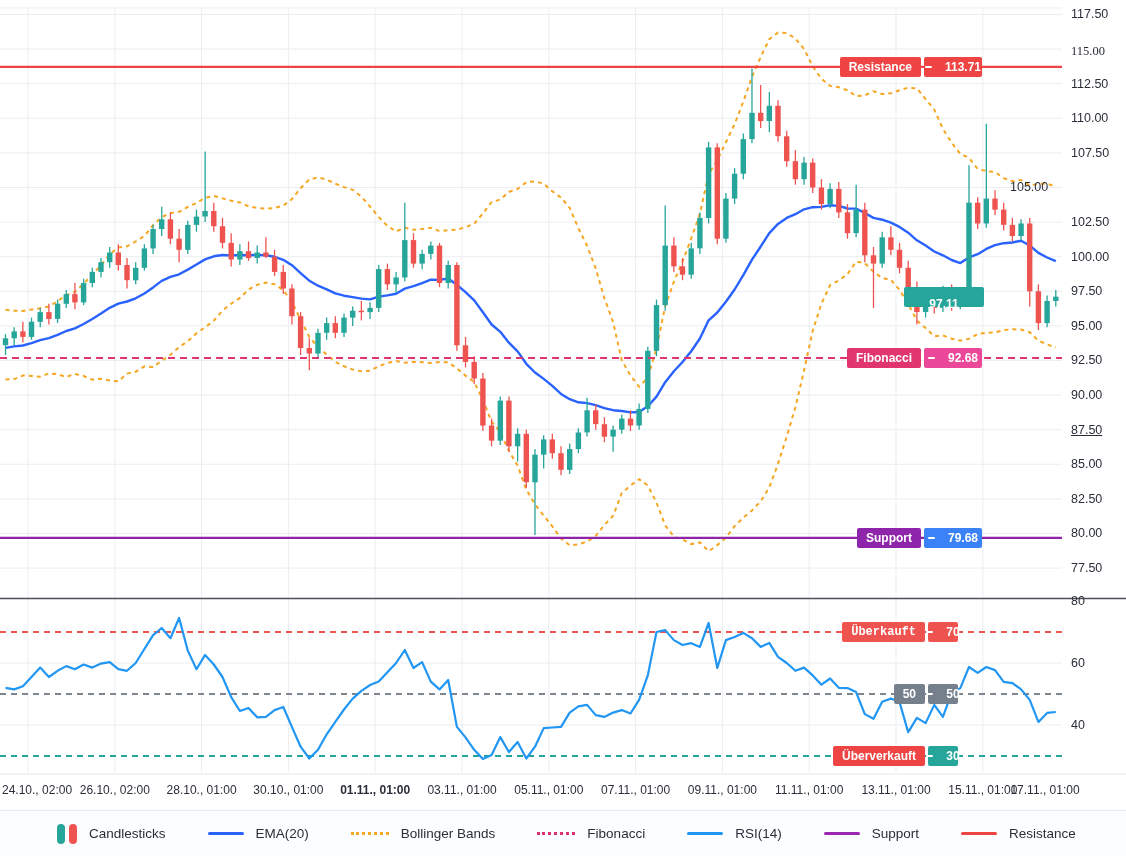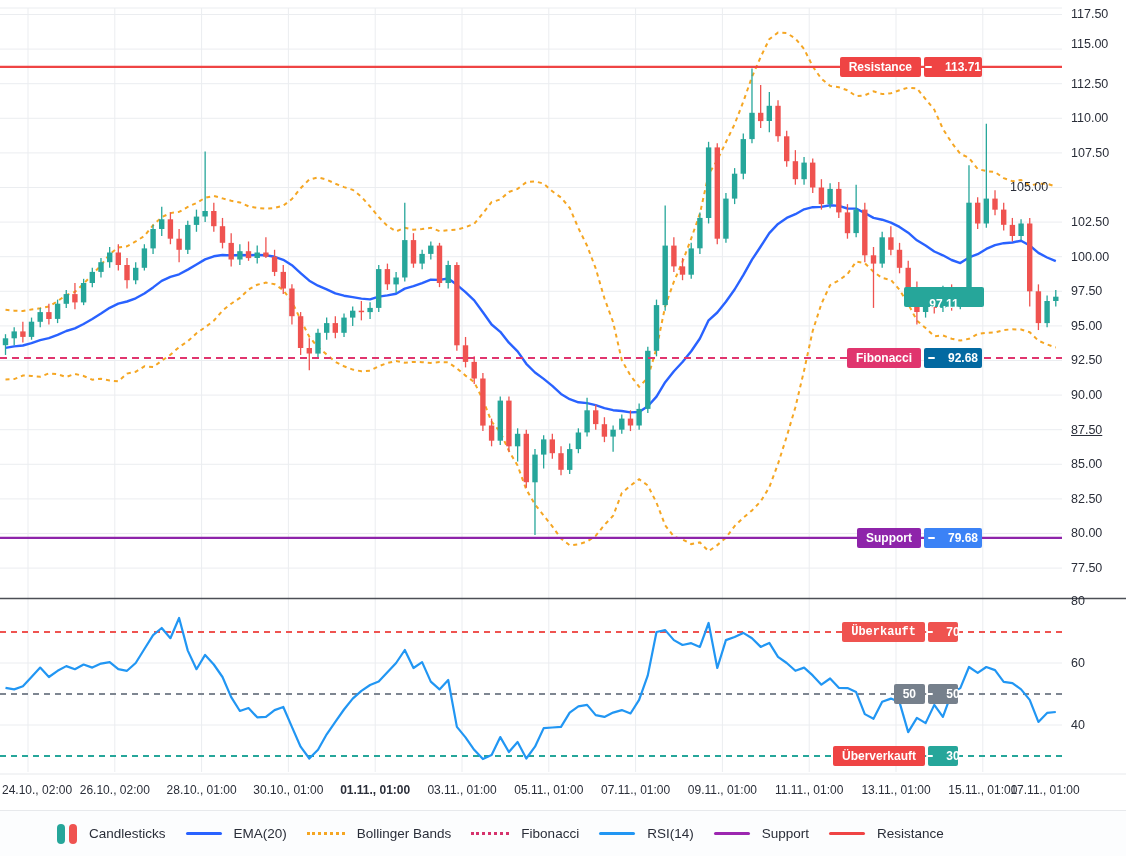--- a/index.html
+++ b/index.html
@@ -10,21 +10,21 @@
   .x-label{position:absolute;top:783px;font-size:12px;color:#2a2e39;line-height:15px;white-space:nowrap;transform:translateX(-50%);}
   .x-label.bold{font-weight:700;}
   .lvl-badge{position:absolute;display:flex;gap:3px;height:20px;align-items:stretch;font-size:12px;font-weight:600;color:#fff;}
   .lvl-badge .lbl{display:flex;align-items:center;padding:0 9px;border-radius:2px;white-space:nowrap;}
   .lvl-badge .val{display:flex;align-items:center;justify-content:center;gap:13px;border-radius:2px;}
   .val.main{width:58px;}
   .val.rsi{width:30px;}
   .val.last{width:80px;}
   .dash{width:7px;height:2px;background:#fff;border-radius:1px;flex:0 0 auto;}
   #legend{position:absolute;left:0;top:810px;width:1126px;height:46px;background:#fcfdfe;
-    border-top:1px solid #e7e9ec;display:flex;align-items:center;padding-left:57px;gap:20px;box-sizing:border-box;}
+    border-top:1px solid #e7e9ec;display:flex;align-items:center;padding-left:57px;gap:42px;box-sizing:border-box;}
   .leg-item{display:flex;align-items:center;gap:12px;font-size:13.5px;color:#2a2e39;cursor:default;}
   .sw-line{width:36px;height:3.5px;border-radius:2px;}
   .sw-dot{width:38px;height:0;border-top:3px dotted #000;}
   .pills{display:flex;gap:4px;align-items:center;}
   .pill{width:8px;height:20px;border-radius:4px;}
 </style>
 </head>
 <body>
 
 <div id="chart-root">
@@ -330,21 +330,21 @@
         <line x1="0" y1="694" x2="1062" y2="694" stroke="#7e8691" stroke-width="2" stroke-dasharray="6 5"></line>
         <line x1="0" y1="756" x2="1062" y2="756" stroke="#26a69a" stroke-width="2" stroke-dasharray="6 5"></line>
       </g>
       <g>
         <path d="M5.5,687.8 L14.2,689.4 L22.9,686.3 L31.5,677.0 L40.2,667.6 L48.9,677.0 L57.6,670.8 L66.3,666.1 L74.9,669.2 L83.6,664.5 L92.3,667.6 L101.0,663.6 L109.7,662.1 L118.3,669.2 L127.0,670.8 L135.7,663.0 L144.4,649.0 L153.1,635.1 L161.7,628.0 L170.4,638.2 L179.1,618.0 L187.8,650.6 L196.5,669.2 L205.1,654.9 L213.8,664.5 L222.5,677.0 L231.2,697.1 L239.9,711.0 L248.5,708.0 L257.2,717.3 L265.9,716.9 L274.6,710.1 L283.3,707.0 L291.9,726.9 L300.6,746.7 L309.3,758.5 L318.0,749.8 L326.7,734.3 L335.3,721.9 L344.0,709.5 L352.7,698.6 L361.4,690.9 L370.1,685.0 L378.7,681.6 L387.4,672.3 L396.1,663.0 L404.8,650.0 L413.5,668.0 L422.1,662.1 L430.8,681.6 L439.5,689.4 L448.2,680.0 L456.9,726.9 L465.5,737.4 L474.2,749.8 L482.9,759.1 L491.6,755.1 L500.3,737.1 L508.9,752.0 L517.6,742.0 L526.3,758.5 L535.0,746.7 L543.7,728.1 L552.3,727.5 L561.0,726.9 L569.7,712.6 L578.4,706.4 L587.1,704.9 L595.7,715.1 L604.4,716.9 L613.1,712.6 L621.8,710.1 L630.5,713.5 L639.1,699.9 L647.8,675.4 L656.5,632.0 L665.2,630.1 L673.9,640.1 L682.5,645.0 L691.2,643.2 L699.9,646.9 L708.6,623.0 L717.3,668.0 L725.9,640.1 L734.6,637.0 L743.3,632.9 L752.0,638.2 L760.7,646.9 L769.3,642.9 L778.0,656.8 L786.7,663.0 L795.4,670.8 L804.1,667.6 L812.7,675.4 L821.4,684.7 L830.1,678.5 L838.8,687.8 L847.5,688.1 L856.1,692.1 L864.8,714.1 L873.5,718.8 L882.2,701.8 L890.9,698.6 L899.5,702.1 L908.2,732.1 L916.9,717.9 L925.6,723.1 L934.3,704.9 L942.9,716.9 L951.6,693.1 L960.3,688.1 L969.0,667.0 L977.7,672.9 L986.3,667.0 L995.0,670.1 L1003.7,681.9 L1012.4,683.1 L1021.1,689.4 L1029.7,699.9 L1038.4,721.9 L1047.1,712.9 L1055.8,712.0" fill="none" stroke="#2196f3" stroke-width="2.2" stroke-linejoin="round"></path>
       </g>
     </svg>
 
   <div id="overlay">
       <div class="axis-label" style="left: 1071px; top: 6.4912px;">117.50</div>
-      <div class="axis-label" style="left: 1071px; top: 36px;">115.00</div>
+      <div class="axis-label" style="left: 1071px; top: 43px; font-family: Liberation Serif, serif;">115.00</div>
       <div class="axis-label" style="left: 1071px; top: 75.6912px;">112.50</div>
       <div class="axis-label" style="left: 1071px; top: 110.291px;">110.00</div>
       <div class="axis-label" style="left: 1071px; top: 144.891px;">107.50</div>
       <div class="axis-label" style="left: 1010px; top: 179.491px;">105.00</div>
       <div class="axis-label" style="left: 1071px; top: 214.091px;">102.50</div>
       <div class="axis-label" style="left: 1071px; top: 248.691px;">100.00</div>
       <div class="axis-label" style="left: 1071px; top: 283.291px;">97.50</div>
       <div class="axis-label" style="left: 1071px; top: 317.891px;">95.00</div>
       <div class="axis-label" style="left: 1071px; top: 352.491px;">92.50</div>
       <div class="axis-label" style="left: 1071px; top: 387.091px;">90.00</div>
@@ -374,21 +374,21 @@
   <div class="lvl-badge" id="badge-resistance" style="right: 2px; top: 56.9448px;">
     <span class="lbl" style="background: rgb(239, 68, 68);">Resistance</span>
     <span class="val main" style="background: rgb(239, 68, 68);">
         <span class="dash"></span>
         <span>113.71</span>
       </span>
   </div>
 
   <div class="lvl-badge" id="badge-fibonacci" style="right: 2px; top: 348px;">
     <span class="lbl" style="background: rgb(224, 53, 110);">Fibonacci</span>
-    <span class="val main" style="background: #0369a1;">
+    <span class="val main" style="background: #ec4899;">
         <span class="dash"></span>
         <span>92.68</span>
       </span>
   </div>
 
   <div class="lvl-badge" id="badge-support" style="right: 2px; top: 527.92px;">
     <span class="lbl" style="background: rgb(142, 36, 170);">Support</span>
     <span class="val main" style="background: #3b82f6;">
         <span class="dash"></span>
         <span>79.68</span>

